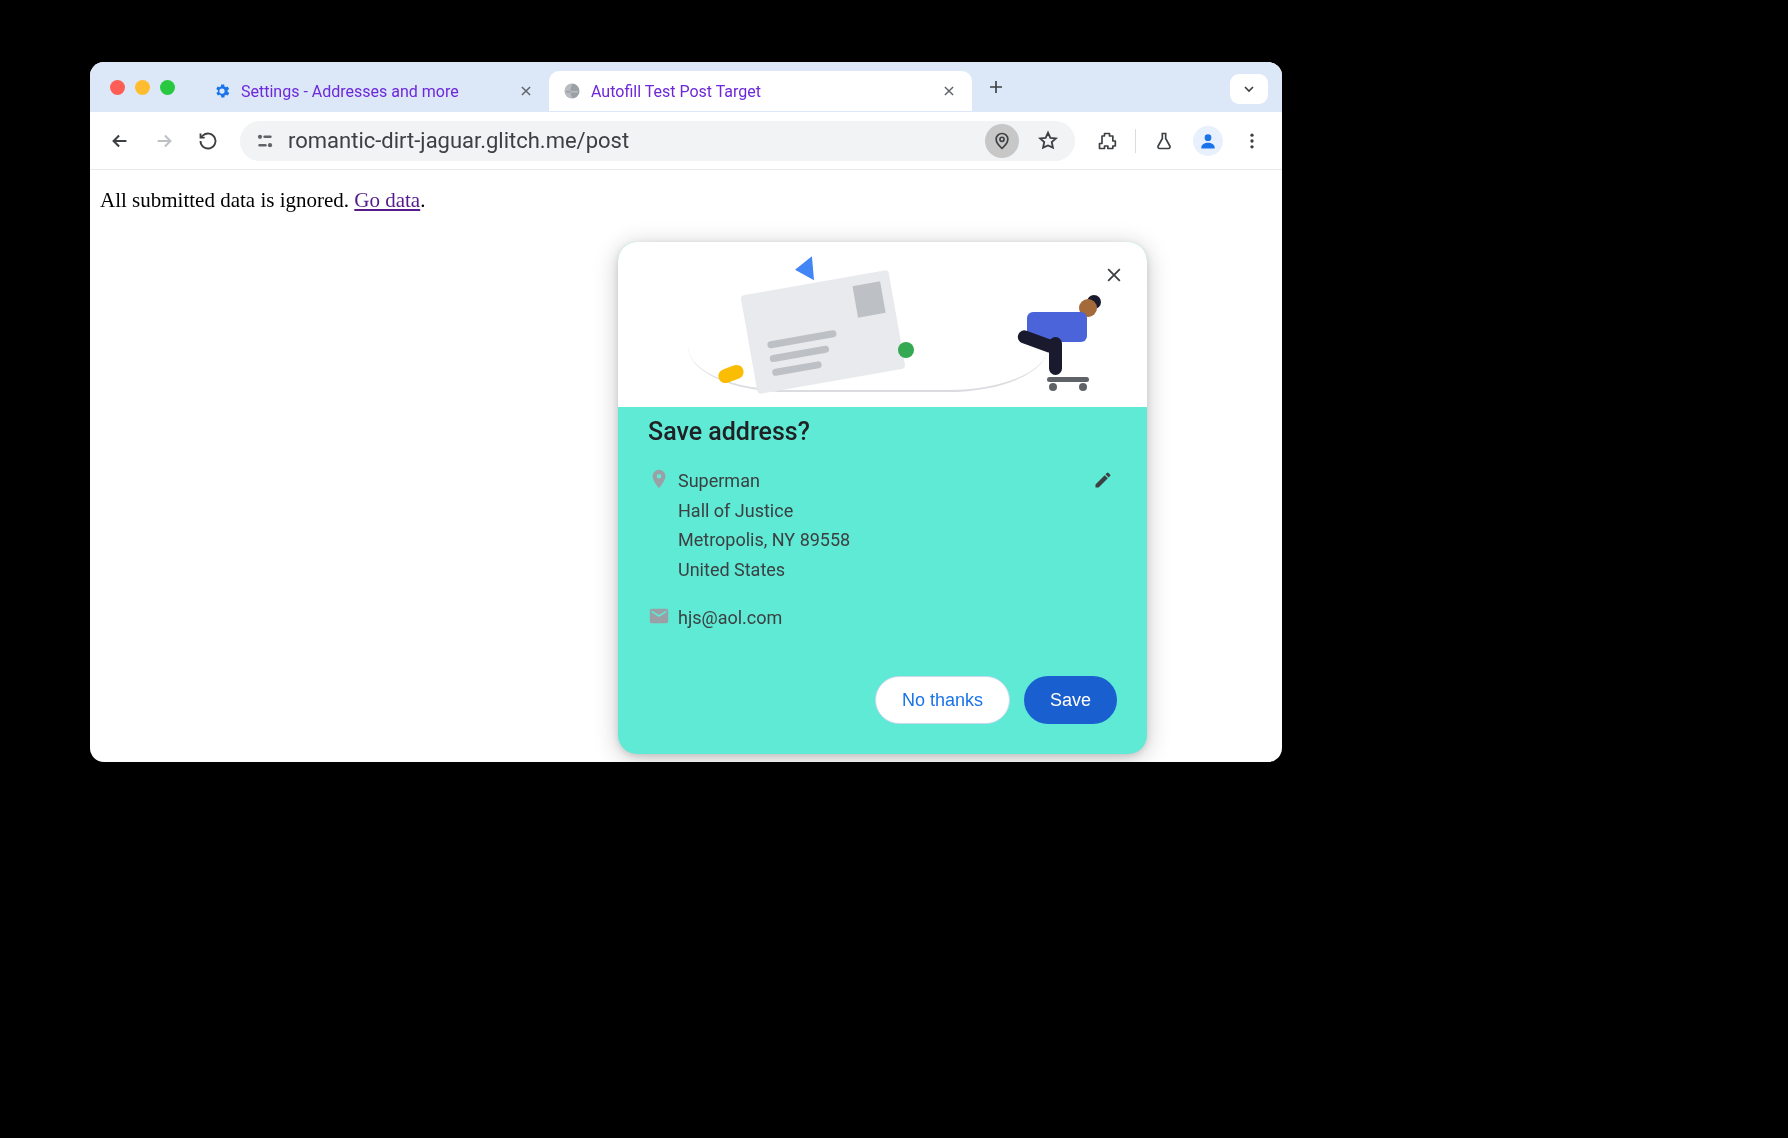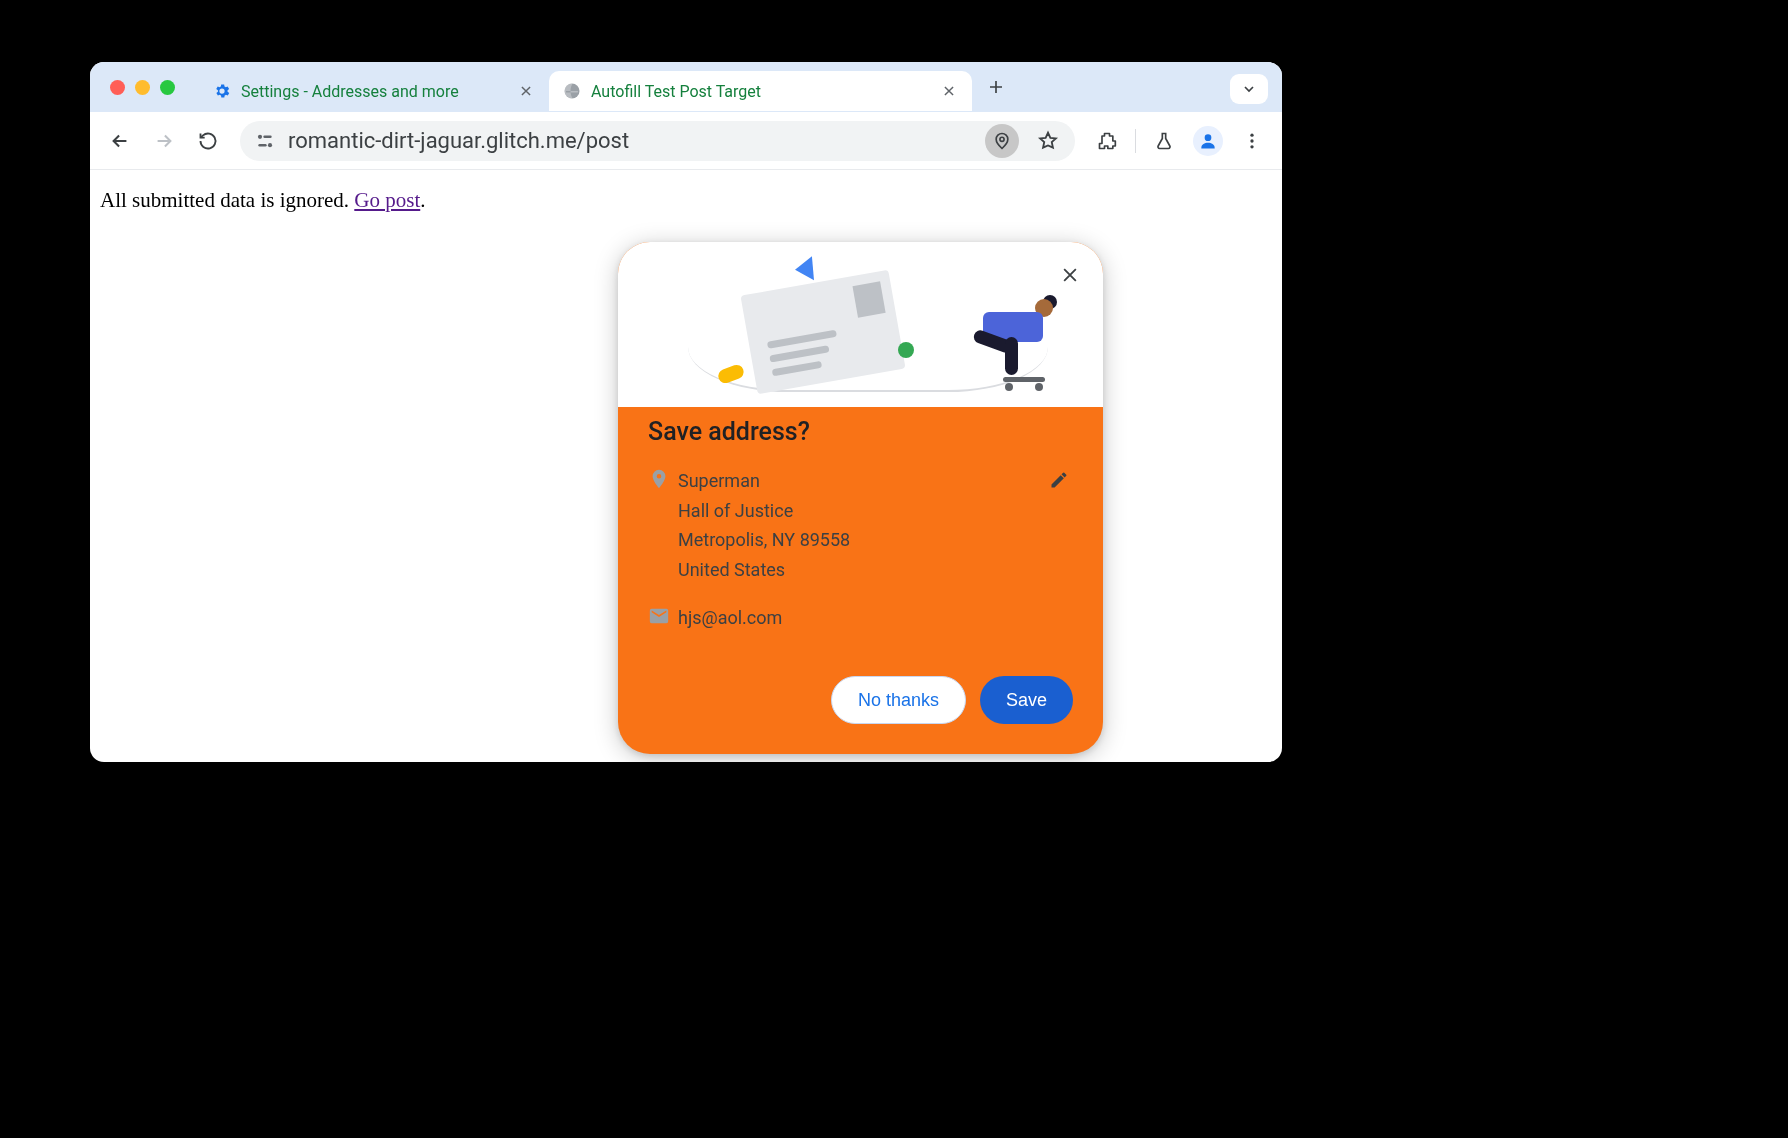--- a/index.html
+++ b/index.html
@@ -45,21 +45,21 @@
     border-radius: 10px 10px 0 0;
     position: relative;
     margin-top: 8px;
   }
   .tab.inactive { width: 350px; }
   .tab.active {
     background: #fff;
     width: 423px;
   }
   .tab-favicon { width: 18px; height: 18px; flex-shrink: 0; display:flex; align-items:center; justify-content:center; }
-  .tab-title { font-size: 16px; color: #15803d; white-space: nowrap; overflow: hidden; text-overflow: ellipsis; flex: 1; }
+  .tab-title { font-size: 16px; color: #6d28d9; white-space: nowrap; overflow: hidden; text-overflow: ellipsis; flex: 1; }
   .tab-close { width: 18px; height: 18px; display:flex; align-items:center; justify-content:center; color:#5f6368; cursor:pointer; flex-shrink:0; }
   .new-tab-btn { width: 32px; height: 32px; display:flex; align-items:center; justify-content:center; color:#3c4043; border-radius:50%; margin-left: 8px; cursor:pointer; }
   .tab-bar-right { margin-left: auto; display:flex; align-items:center; }
   .dropdown-btn { width: 38px; height: 30px; background:#fff; border-radius:9px; display:flex; align-items:center; justify-content:center; color:#3c4043; cursor:pointer; margin-right:6px; margin-top:4px;}
   
   .toolbar {
     height: 58px;
     background: #fff;
     border-bottom: 1px solid #e8eaed;
     display: flex;
@@ -93,23 +93,23 @@
     font-family: "Times New Roman", serif;
     font-size: 21px;
     color: #000;
   }
   .page-content a { color: #551a8b; text-decoration: underline; }
 
   .save-popup {
     position: absolute;
     left: 528px;
     top: 180px;
-    width: 485px;
-    background: #f97316;
-    border-radius: 32px;
+    width: 529px;
+    background: #5eead4;
+    border-radius: 19px;
     box-shadow: 0 4px 24px rgba(0,0,0,0.22), 0 2px 6px rgba(0,0,0,0.12);
     overflow: hidden;
     padding-bottom: 24px;
   }
   .popup-illust { height: 165px; position:relative; background:#fff; }
   .popup-close { position:absolute; right:18px; top:18px; width:30px; height:30px; display:flex; align-items:center; justify-content:center; color:#3c4043; cursor:pointer; }
   .popup-body { padding: 10px 30px 0 30px; }
   .popup-title { font-size: 25px; font-weight: 550; color:#202124; margin-bottom: 20px; }
   .popup-row { display:flex; gap:8px; margin-bottom:18px; position:relative;}
   .popup-row .row-icon { width:22px; color:#5f6368; padding-top:2px; flex-shrink:0;}
@@ -264,21 +264,21 @@
     <div class="toolbar-icon">
       <svg width="20" height="20" viewBox="0 0 24 24" fill="#3c4043">
           <circle cx="12" cy="5" r="2"></circle>
           <circle cx="12" cy="12" r="2"></circle>
           <circle cx="12" cy="19" r="2"></circle>
         </svg>
     </div>
   </div>
 
   <div class="page-content">
-    <span>All submitted data is ignored. </span><a href="#">Go post</a><span>.</span>
+    <span>All submitted data is ignored. </span><a href="#">Go data</a><span>.</span>
   </div>
 
   <div class="save-popup">
     <div class="popup-illust">
       <div class="illust-curve"></div>
       <div class="illust-envelope">
         <div class="illust-line1"></div>
           <div class="illust-line2"></div>
           <div class="illust-line3"></div>
       </div>

